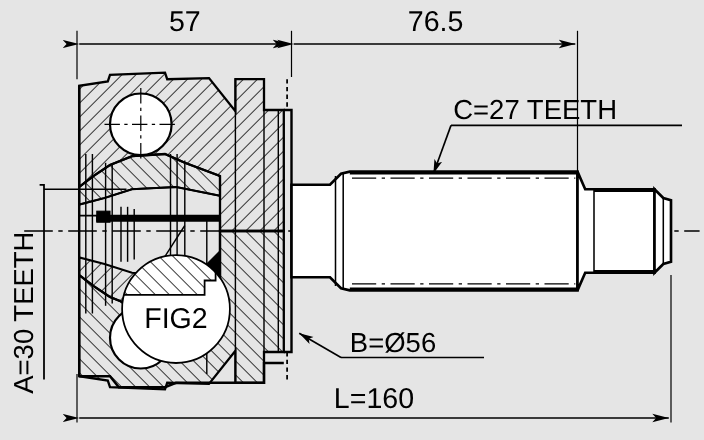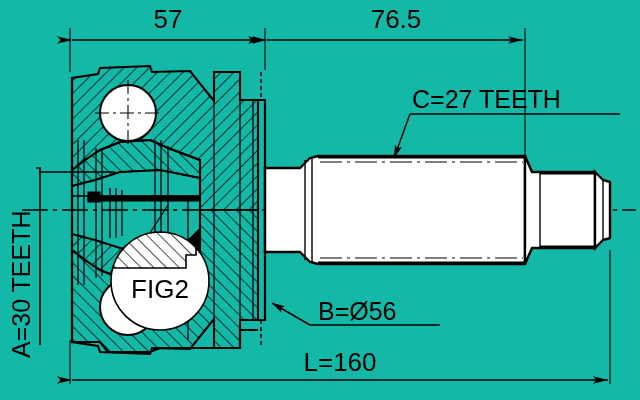--- a/index.html
+++ b/index.html
@@ -10,21 +10,21 @@
   body {
     width: 640px;
     height: 400px;
     overflow: hidden;
     font-family: "Liberation Sans", sans-serif;
   }
   #sheet {
     position: relative;
     width: 640px;
     height: 400px;
-    background: #14b8a6;
+    background: #e5e5e5;
     text-align: right;
   }
   svg.drawing {
     position: absolute;
     left: 0;
     top: 0;
     width: 640px;
     height: 400px;
   }
   .dimtext {

